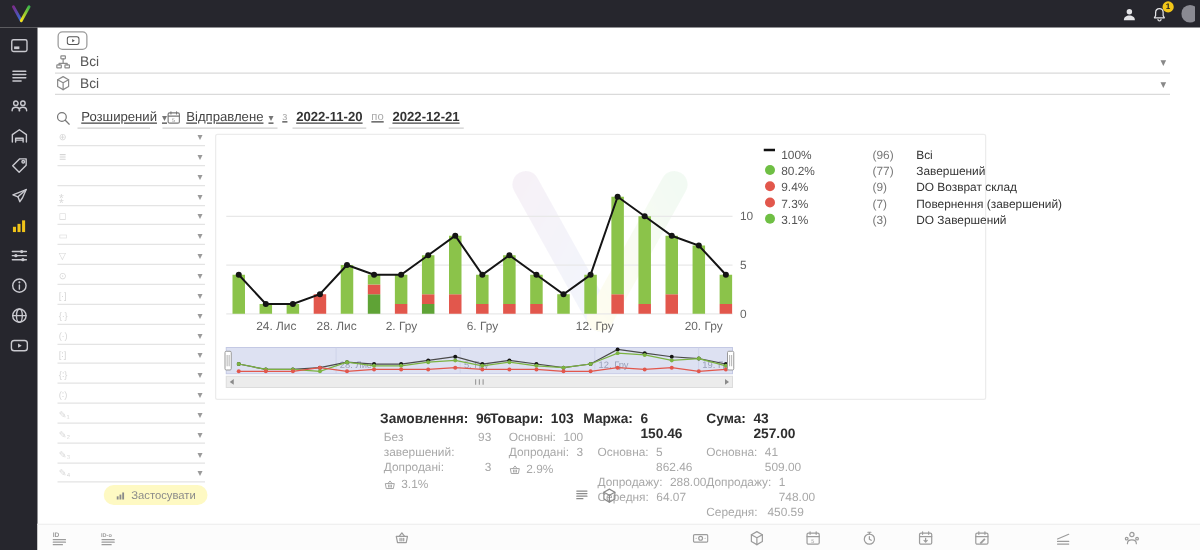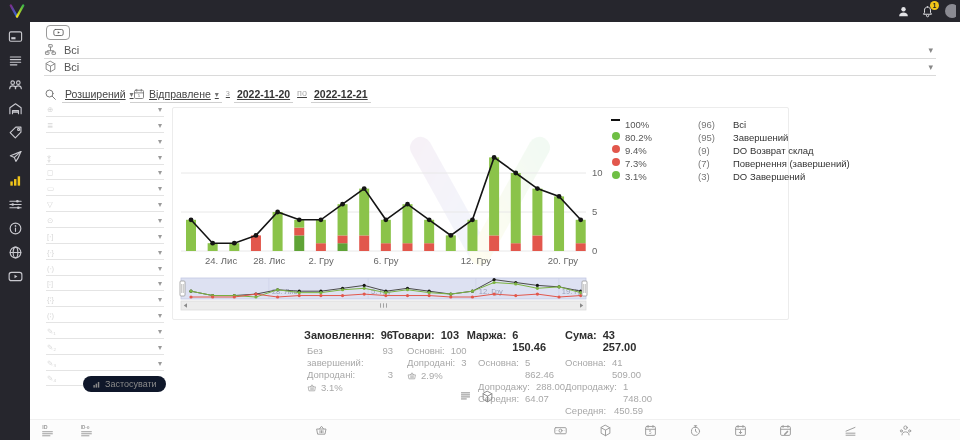--- a/index.html
+++ b/index.html
@@ -29,21 +29,21 @@
   .srow{position:absolute;left:44px;top:88px;height:17px;display:flex;align-items:flex-start;font-size:10.5px;color:#444;text-decoration:underline;}
   .srow .ric{width:13px;height:13px;color:#777;}
   .fld{border-bottom:1px solid #cfcfcf;padding:0 3px 2px 3px;display:flex;align-items:center;gap:4px;}
   .mut{color:#aaa;font-size:9px;margin:0 4px;}
   .dateval{font-weight:bold;color:#333;}
   .sarrow{color:#777;font-size:8px;}
   .frow{position:absolute;left:46px;width:118px;height:15px;border-bottom:1px solid #e4e4e4;
         font-size:7.5px;color:#999;box-sizing:border-box;}
   .fic{position:absolute;left:1px;top:3px;opacity:.4;}
   .farrow{position:absolute;right:2px;top:3px;font-size:8px;color:#9a9a9a;}
-  .apply{position:absolute;left:83px;top:376px;height:16px;padding:0 9px;background:#0f172a;border-radius:9px;
+  .apply{position:absolute;left:83px;top:388px;height:16px;padding:0 9px;background:#fef9c3;border-radius:9px;
          font-size:9px;color:#8a8a8a;display:flex;align-items:center;gap:4px;cursor:pointer;}
   .apply .ic{width:9px;height:9px;}
   .card{position:absolute;left:172px;top:107px;width:617px;height:213px;border:1px solid #ececec;
         border-radius:2px;background:#fff;box-sizing:border-box;}
   #chart-svg{position:absolute;left:0;top:0;width:615px;height:211px;}
   .watermark{position:absolute;left:212px;top:-2px;width:190px;height:190px;opacity:.06;pointer-events:none;}
   .legend{position:absolute;left:438px;top:11px;font-size:9.5px;color:#444;}
   .lg-row{display:flex;align-items:flex-start;height:13px;gap:5px;}
   .lg-sw{width:9px;display:flex;justify-content:center;flex:0 0 auto;}
   .lg-dot{width:8px;height:8px;border-radius:50%;}
@@ -501,21 +501,21 @@
           </span>
           <span class="lg-pct">100%</span>
           <span class="lg-count">(96)</span>
           <span class="lg-label">Всі</span>
         </div>
         <div class="lg-row">
           <span class="lg-sw">
             <span class="lg-dot" style="background:#6FBF44"></span>
           </span>
           <span class="lg-pct">80.2%</span>
-          <span class="lg-count">(95)</span>
+          <span class="lg-count">(77)</span>
           <span class="lg-label">Завершений</span>
         </div>
         <div class="lg-row">
           <span class="lg-sw">
             <span class="lg-dot" style="background:#E2574C"></span>
           </span>
           <span class="lg-pct">9.4%</span>
           <span class="lg-count">(9)</span>
           <span class="lg-label">DO Возврат склад</span>
         </div>

